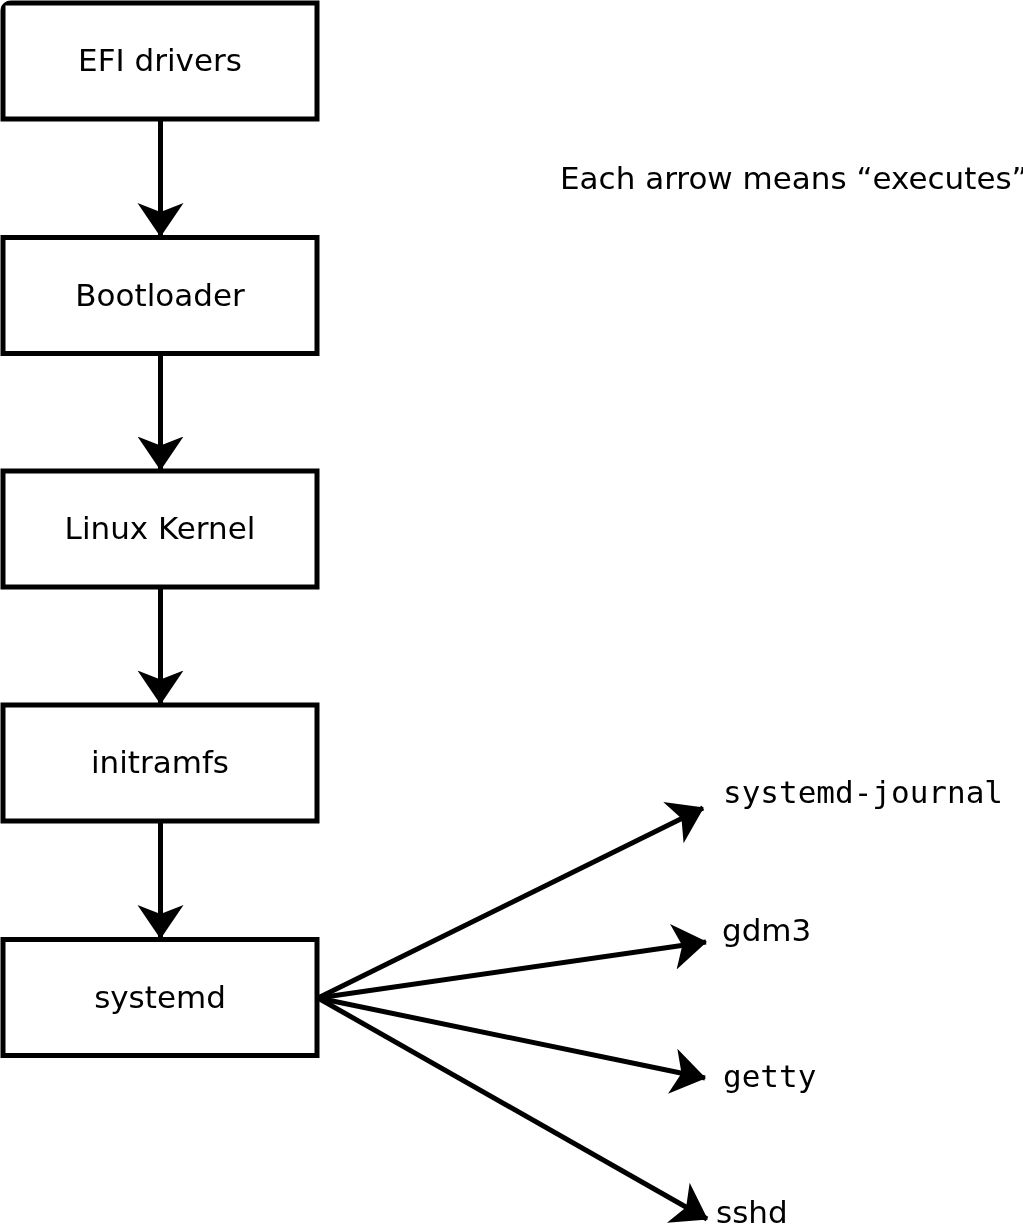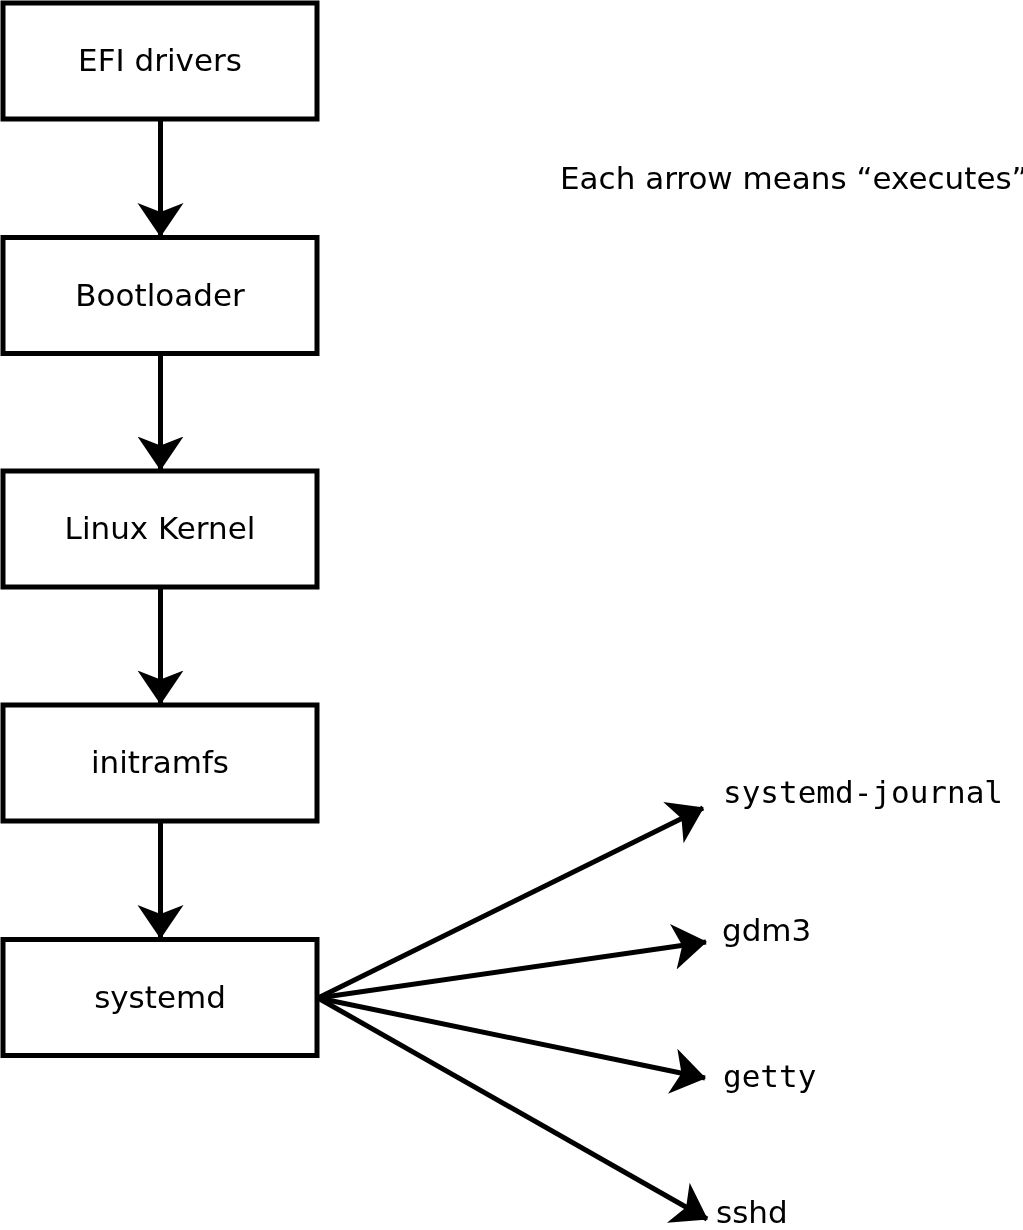--- a/index.html
+++ b/index.html
@@ -6,20 +6,21 @@
     margin: 0;
     padding: 0;
     background: #ffffff;
   }
   .canvas {
     position: relative;
     width: 1023px;
     height: 1230px;
     background: #ffffff;
     overflow: hidden;
+    border-radius: 12px;
   }
   svg { display: block; }
   .node-rect {
     fill: #ffffff;
     stroke: #000000;
     stroke-width: 5;
   }
   .edge {
     stroke: #000000;
     stroke-width: 5;

